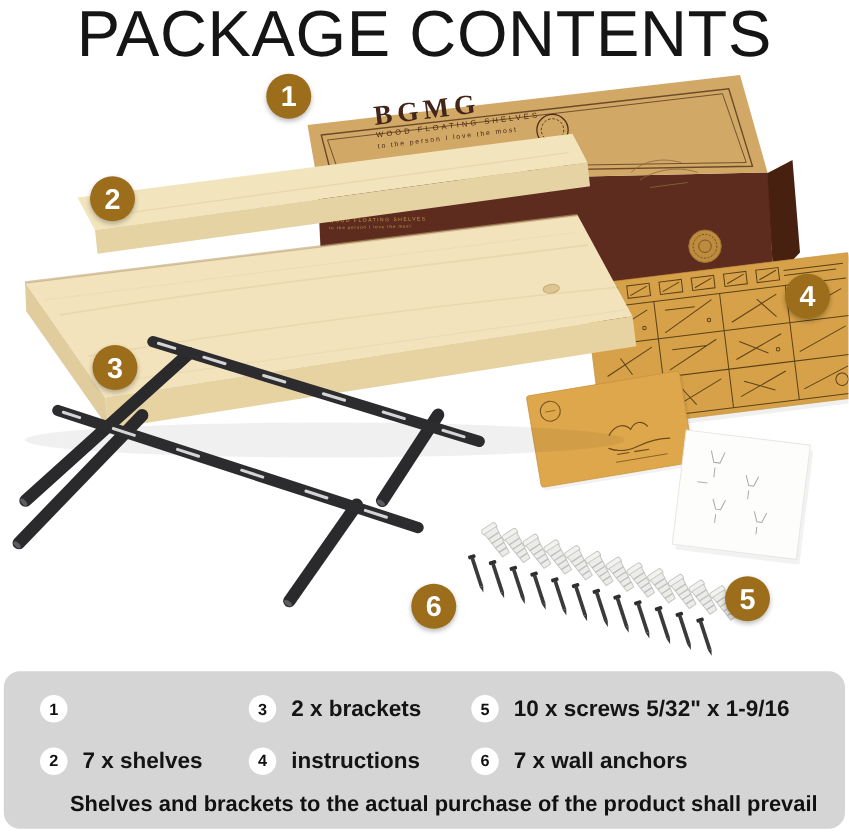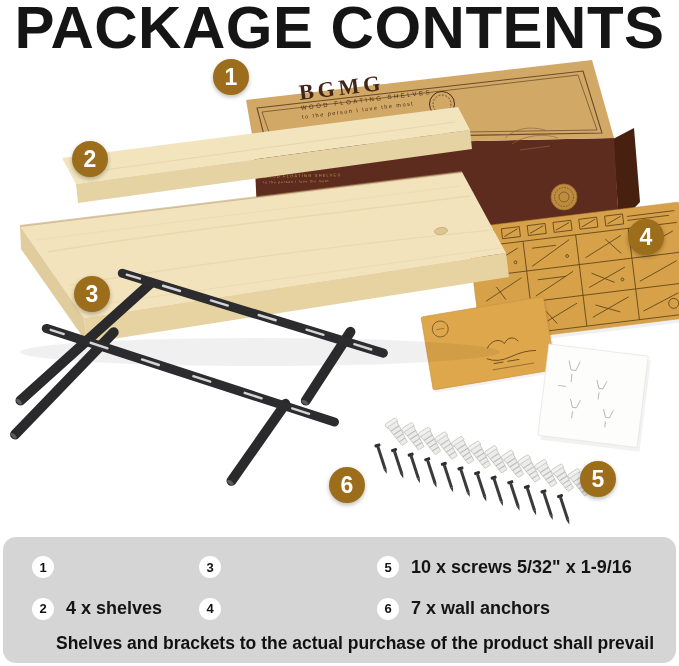--- a/index.html
+++ b/index.html
@@ -1,19 +1,19 @@
 <!DOCTYPE html>
 <html><head>
 <meta charset="utf-8">
 <style>
   html,body{margin:0;padding:0;background:#ffffff;}
   .stage{position:relative;width:679px;height:666px;background:#ffffff;overflow:hidden;
          font-family:"Liberation Sans",sans-serif;}
   .title{position:absolute;top:0px;left:0;right:0;text-align:center;
-         font-size:60px;font-weight:700;letter-spacing:0.5px;color:#151515;line-height:56px;}
+         font-size:52px;font-weight:400;letter-spacing:0.5px;color:#151515;line-height:56px;}
   .scene{position:absolute;left:0;top:0;}
   .badge{position:absolute;width:36px;height:36px;border-radius:50%;
          background:#9c6e1c;color:#ffffff;display:flex;align-items:center;justify-content:center;
          font-size:23px;font-weight:800;box-shadow:0 2px 4px rgba(0,0,0,0.28);}
   .legend{position:absolute;left:3px;right:3px;top:537px;height:126px;
           background:#d5d5d5;border-radius:13px;}
   .legend-grid{position:absolute;left:29px;top:13px;right:8px;height:76px;
           display:grid;grid-template-columns:167px 178px 1fr;grid-template-rows:1fr 1fr;
           grid-auto-flow:column;row-gap:7px;align-items:center;}
   .legend-item{display:flex;align-items:center;gap:12px;
@@ -254,27 +254,29 @@
       <span>6</span>
     </div>
 
   <div class="legend">
     <div class="legend-grid">
       <div class="legend-item">
         <span class="lc">1</span>
       </div>
       <div class="legend-item">
         <span class="lc">2</span>
-        <span>4 x shelves</span>
+        <span>7 x shelves</span>
       </div>
       <div class="legend-item">
         <span class="lc">3</span>
+        <span>2 x brackets</span>
       </div>
       <div class="legend-item">
         <span class="lc">4</span>
+        <span>instructions</span>
       </div>
       <div class="legend-item">
         <span class="lc">5</span>
         <span>10 x screws 5/32" x 1-9/16</span>
       </div>
       <div class="legend-item">
         <span class="lc">6</span>
         <span>7 x wall anchors</span>
       </div>
     </div>

